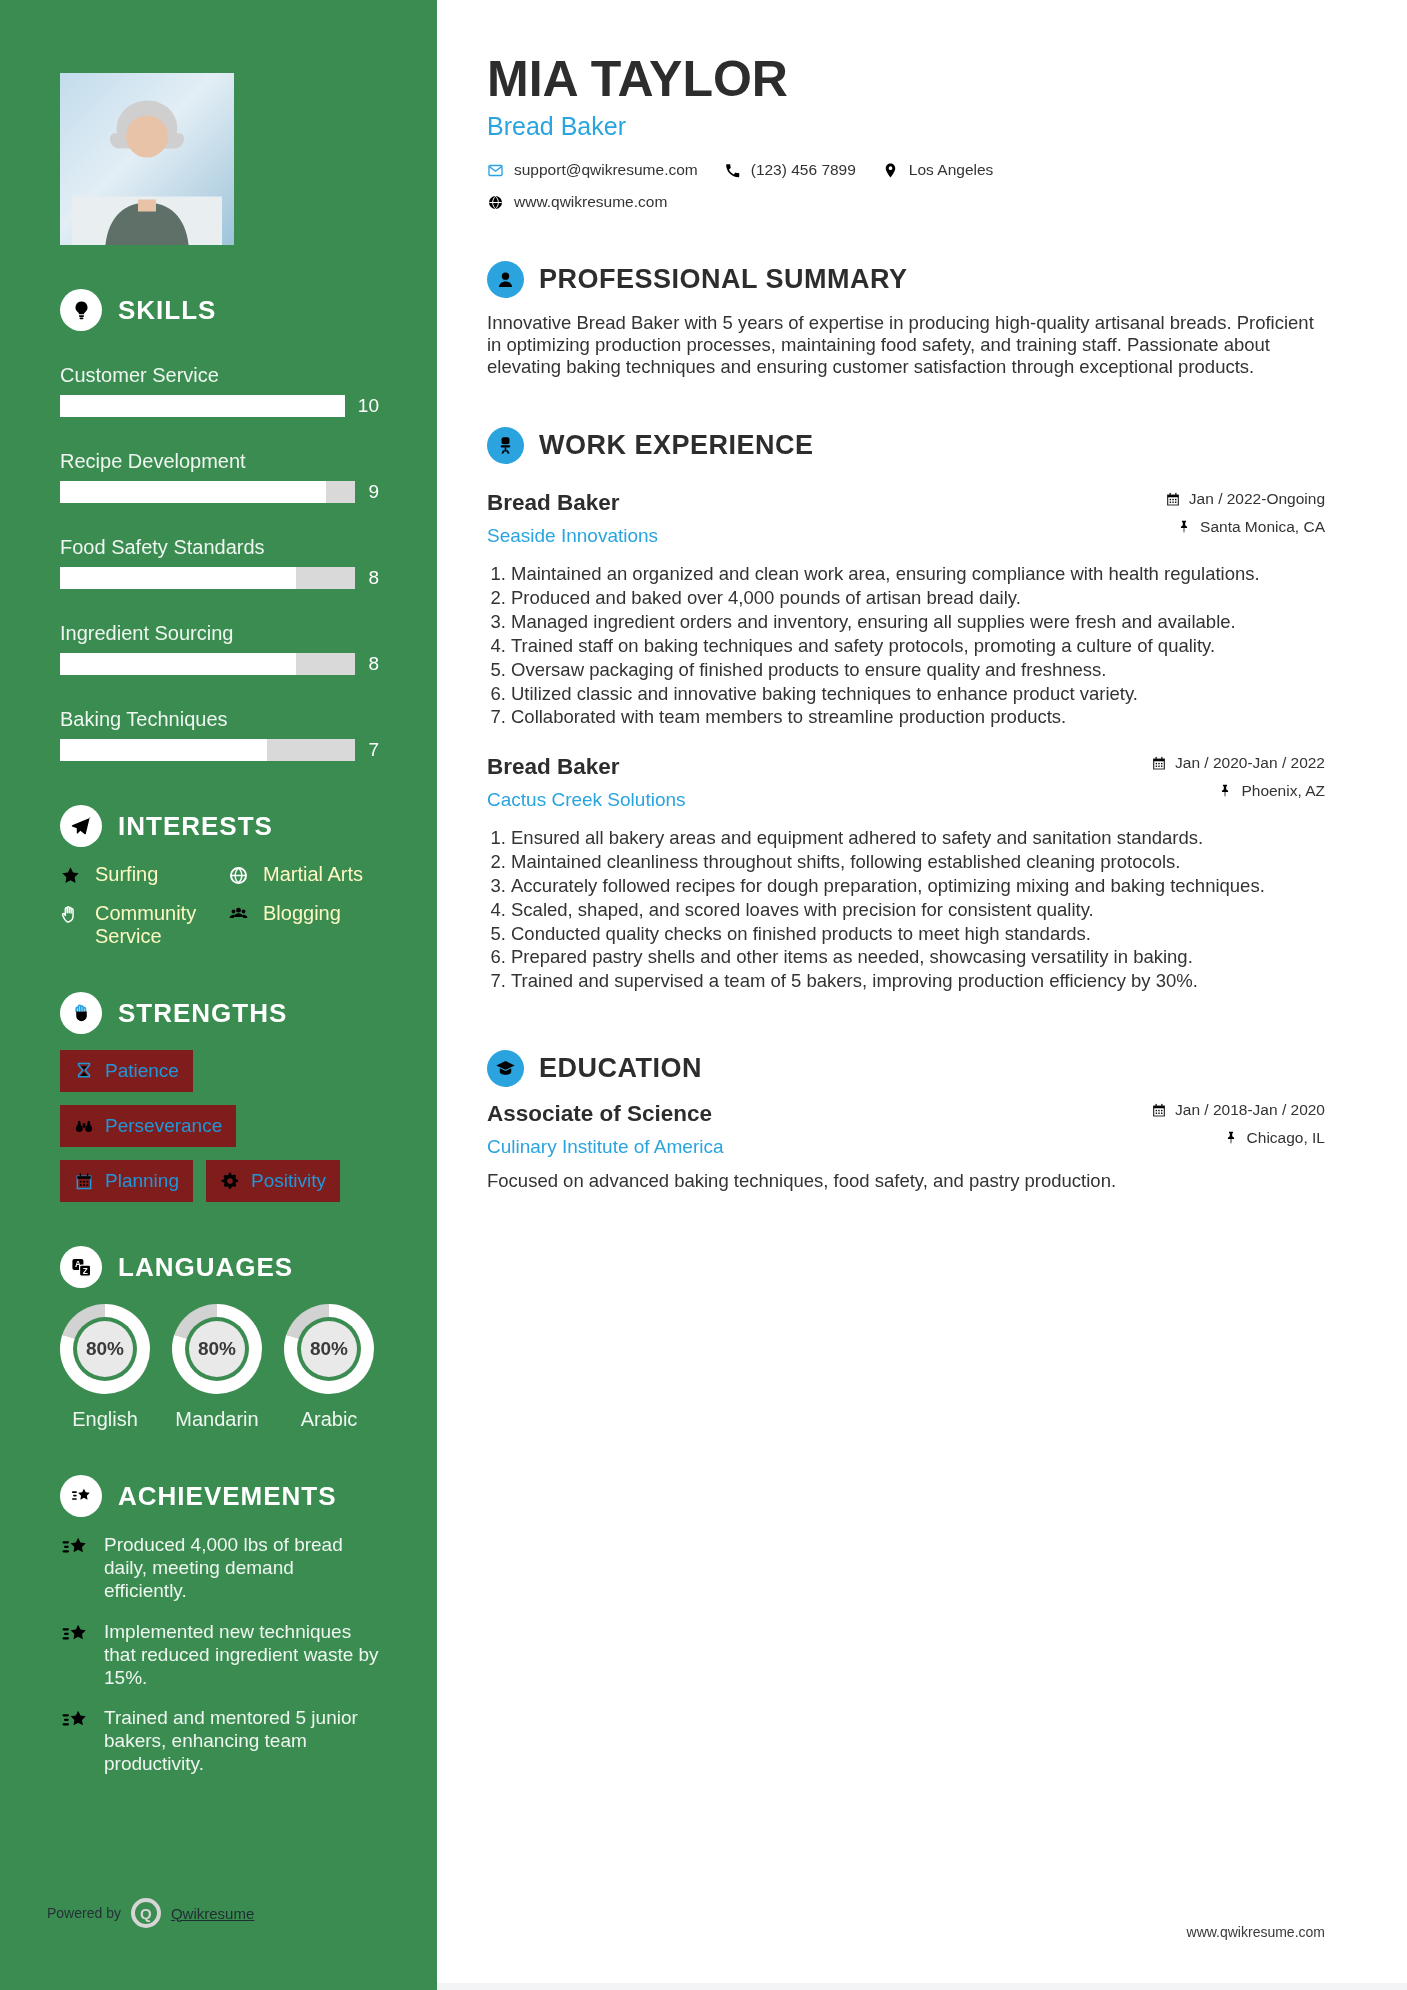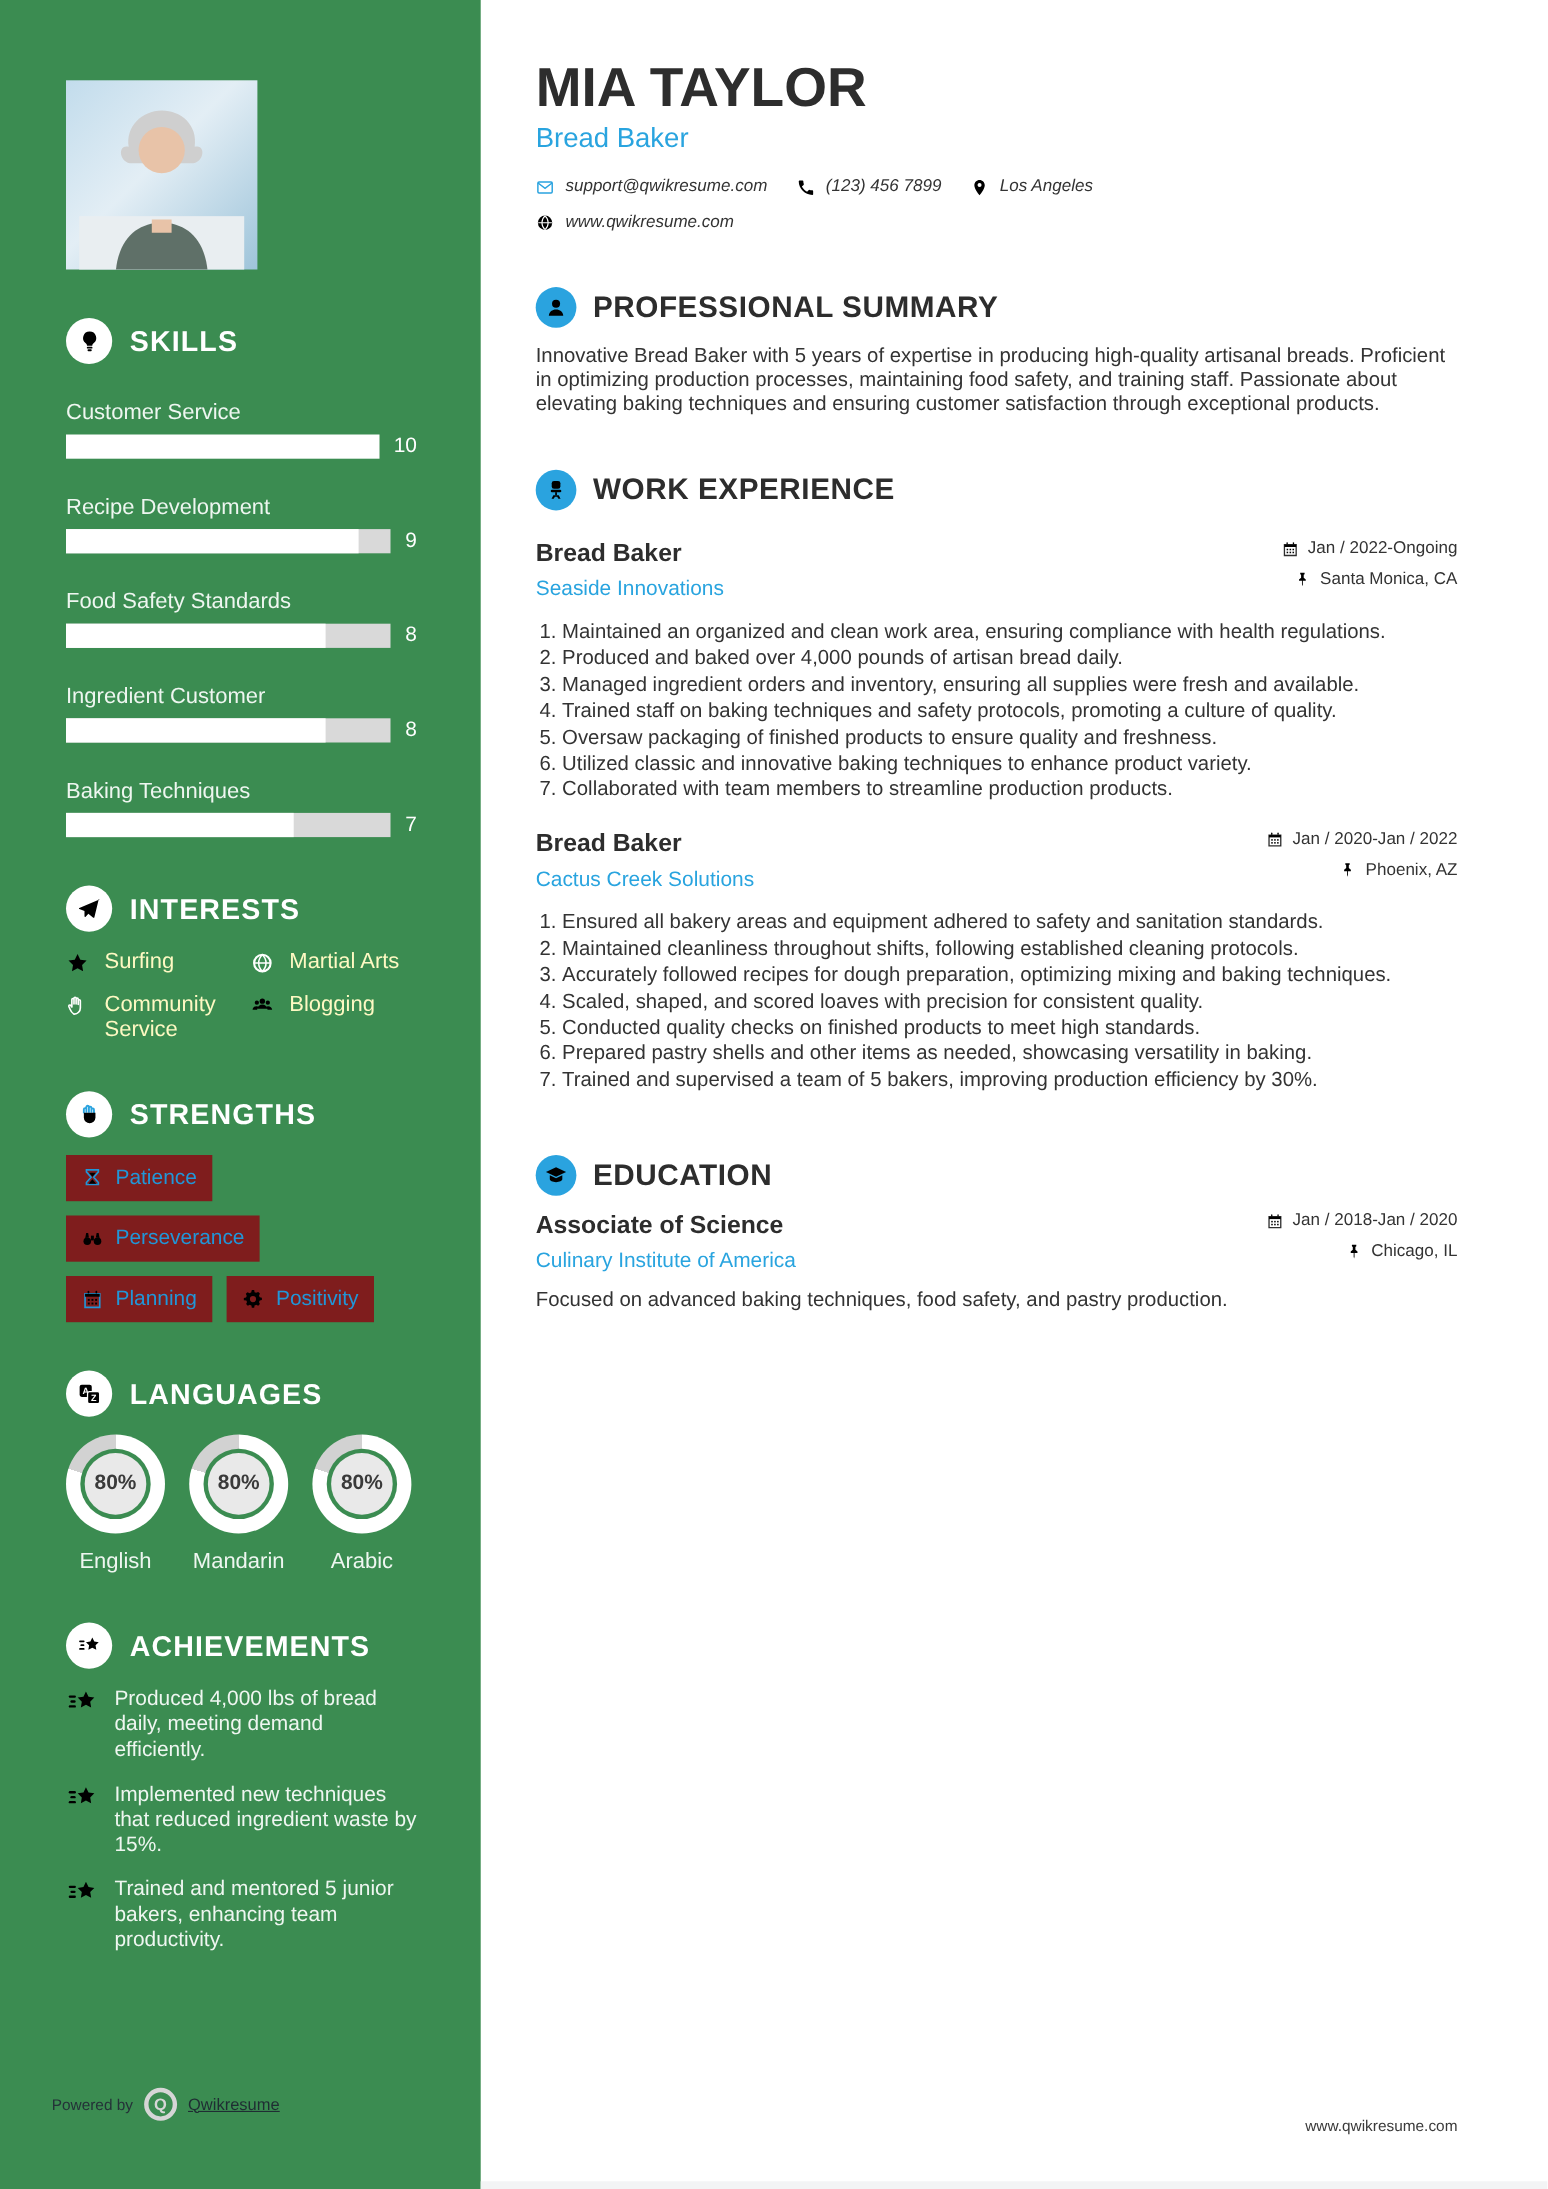--- a/index.html
+++ b/index.html
@@ -46,21 +46,21 @@
 
   .side-footer { position:absolute; left:47px; bottom:62px; display:flex; align-items:center; gap:10px; }
   .pb-label { font-size:14px; color:#243238; }
   .q-logo { width:30px; height:30px; border-radius:50%; border:4px solid #d6d6d6; color:#d6d6d6; display:flex; align-items:center; justify-content:center; font-size:15px; font-weight:bold; background:transparent; }
   .pb-brand { font-size:15px; color:#1f2d33; text-decoration:underline; }
 
   
   .main { position:relative; flex:1; padding:54px 82px 0 50px; }
   .name { font-size:50px; font-weight:800; color:#2d2d2d; letter-spacing:0; line-height:1.0; }
   .role { margin-top:8px; color:#29a4df; font-size:25px; }
-  .contact-row { display:flex; align-items:center; gap:26px; margin-top:20px;font-style:italic; }
+  .contact-row { display:flex; align-items:center; gap:26px; margin-top:20px; }
   .contact-item { display:flex; align-items:center; gap:10px; font-size:15.5px; color:#333333; }
   .contact-item svg { width:17px; height:17px; color:#2aa3df; }
   .contact-row.second { margin-top:14px; }
 
   .m-section { margin-top:50px; }
   .m-head { display:flex; align-items:center; gap:15px; margin-bottom:14px; }
   .m-badge { width:37px; height:37px; border-radius:50%; background:#2aa3df; color:#ffffff; display:flex; align-items:center; justify-content:center; flex:0 0 37px; }
   .m-badge svg { width:21px; height:21px; }
   .m-title { font-size:27px; font-weight:bold; color:#2d2d2d; letter-spacing:0.5px; }
   .body-text { font-size:18.5px; color:#333333; line-height:1.18; }
@@ -228,21 +228,21 @@
       <div class="skill">
         <div class="skill-name">Food Safety Standards</div>
         <div class="skill-row">
           <div class="skill-bar">
               <div class="skill-fill" style="width: 80%;"></div>
             </div>
           <div class="skill-score">8</div>
         </div>
       </div>
       <div class="skill">
-        <div class="skill-name">Ingredient Customer</div>
+        <div class="skill-name">Ingredient Sourcing</div>
         <div class="skill-row">
           <div class="skill-bar">
               <div class="skill-fill" style="width: 80%;"></div>
             </div>
           <div class="skill-score">8</div>
         </div>
       </div>
       <div class="skill">
         <div class="skill-name">Baking Techniques</div>
         <div class="skill-row">

